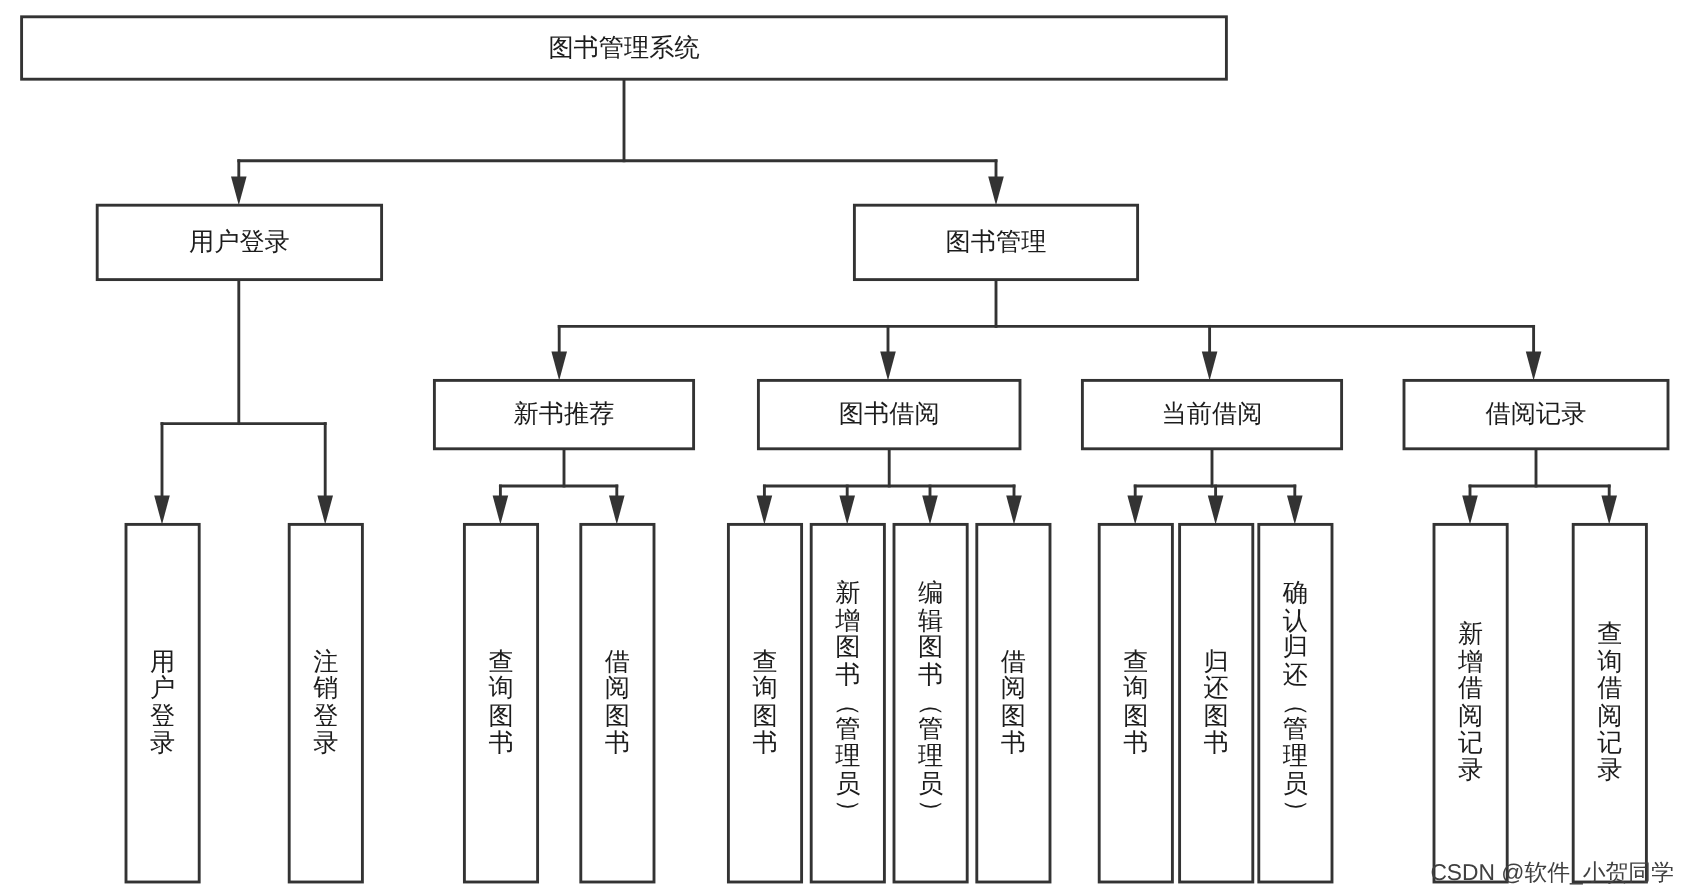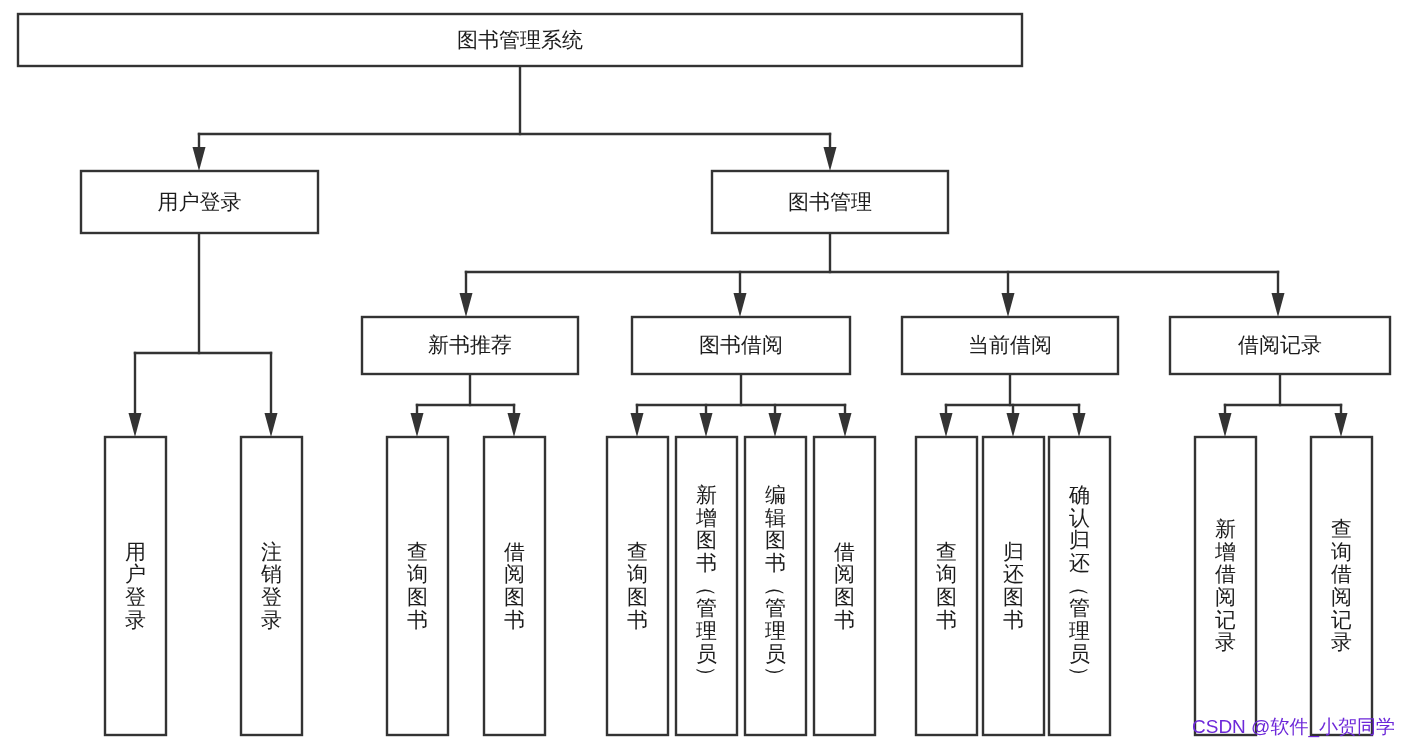--- a/index.html
+++ b/index.html
@@ -64,21 +64,21 @@
     pointer-events: none;
     text-align: center;
   }
   .node-label-v span {
     display: block;
   }
   .watermark {
     position: absolute;
     font-family: "Liberation Sans", "DejaVu Sans", sans-serif;
     font-size: 19px;
-    color: #6d28d9;
+    color: #404040;
     white-space: nowrap;
     pointer-events: none;
   }
 </style>
 </head>
 <body>
 
 <div id="diagram-root">
   <svg id="diagram-svg" viewBox="0 0 1405 747" xmlns="http://www.w3.org/2000/svg">
     <g id="edge-layer">

